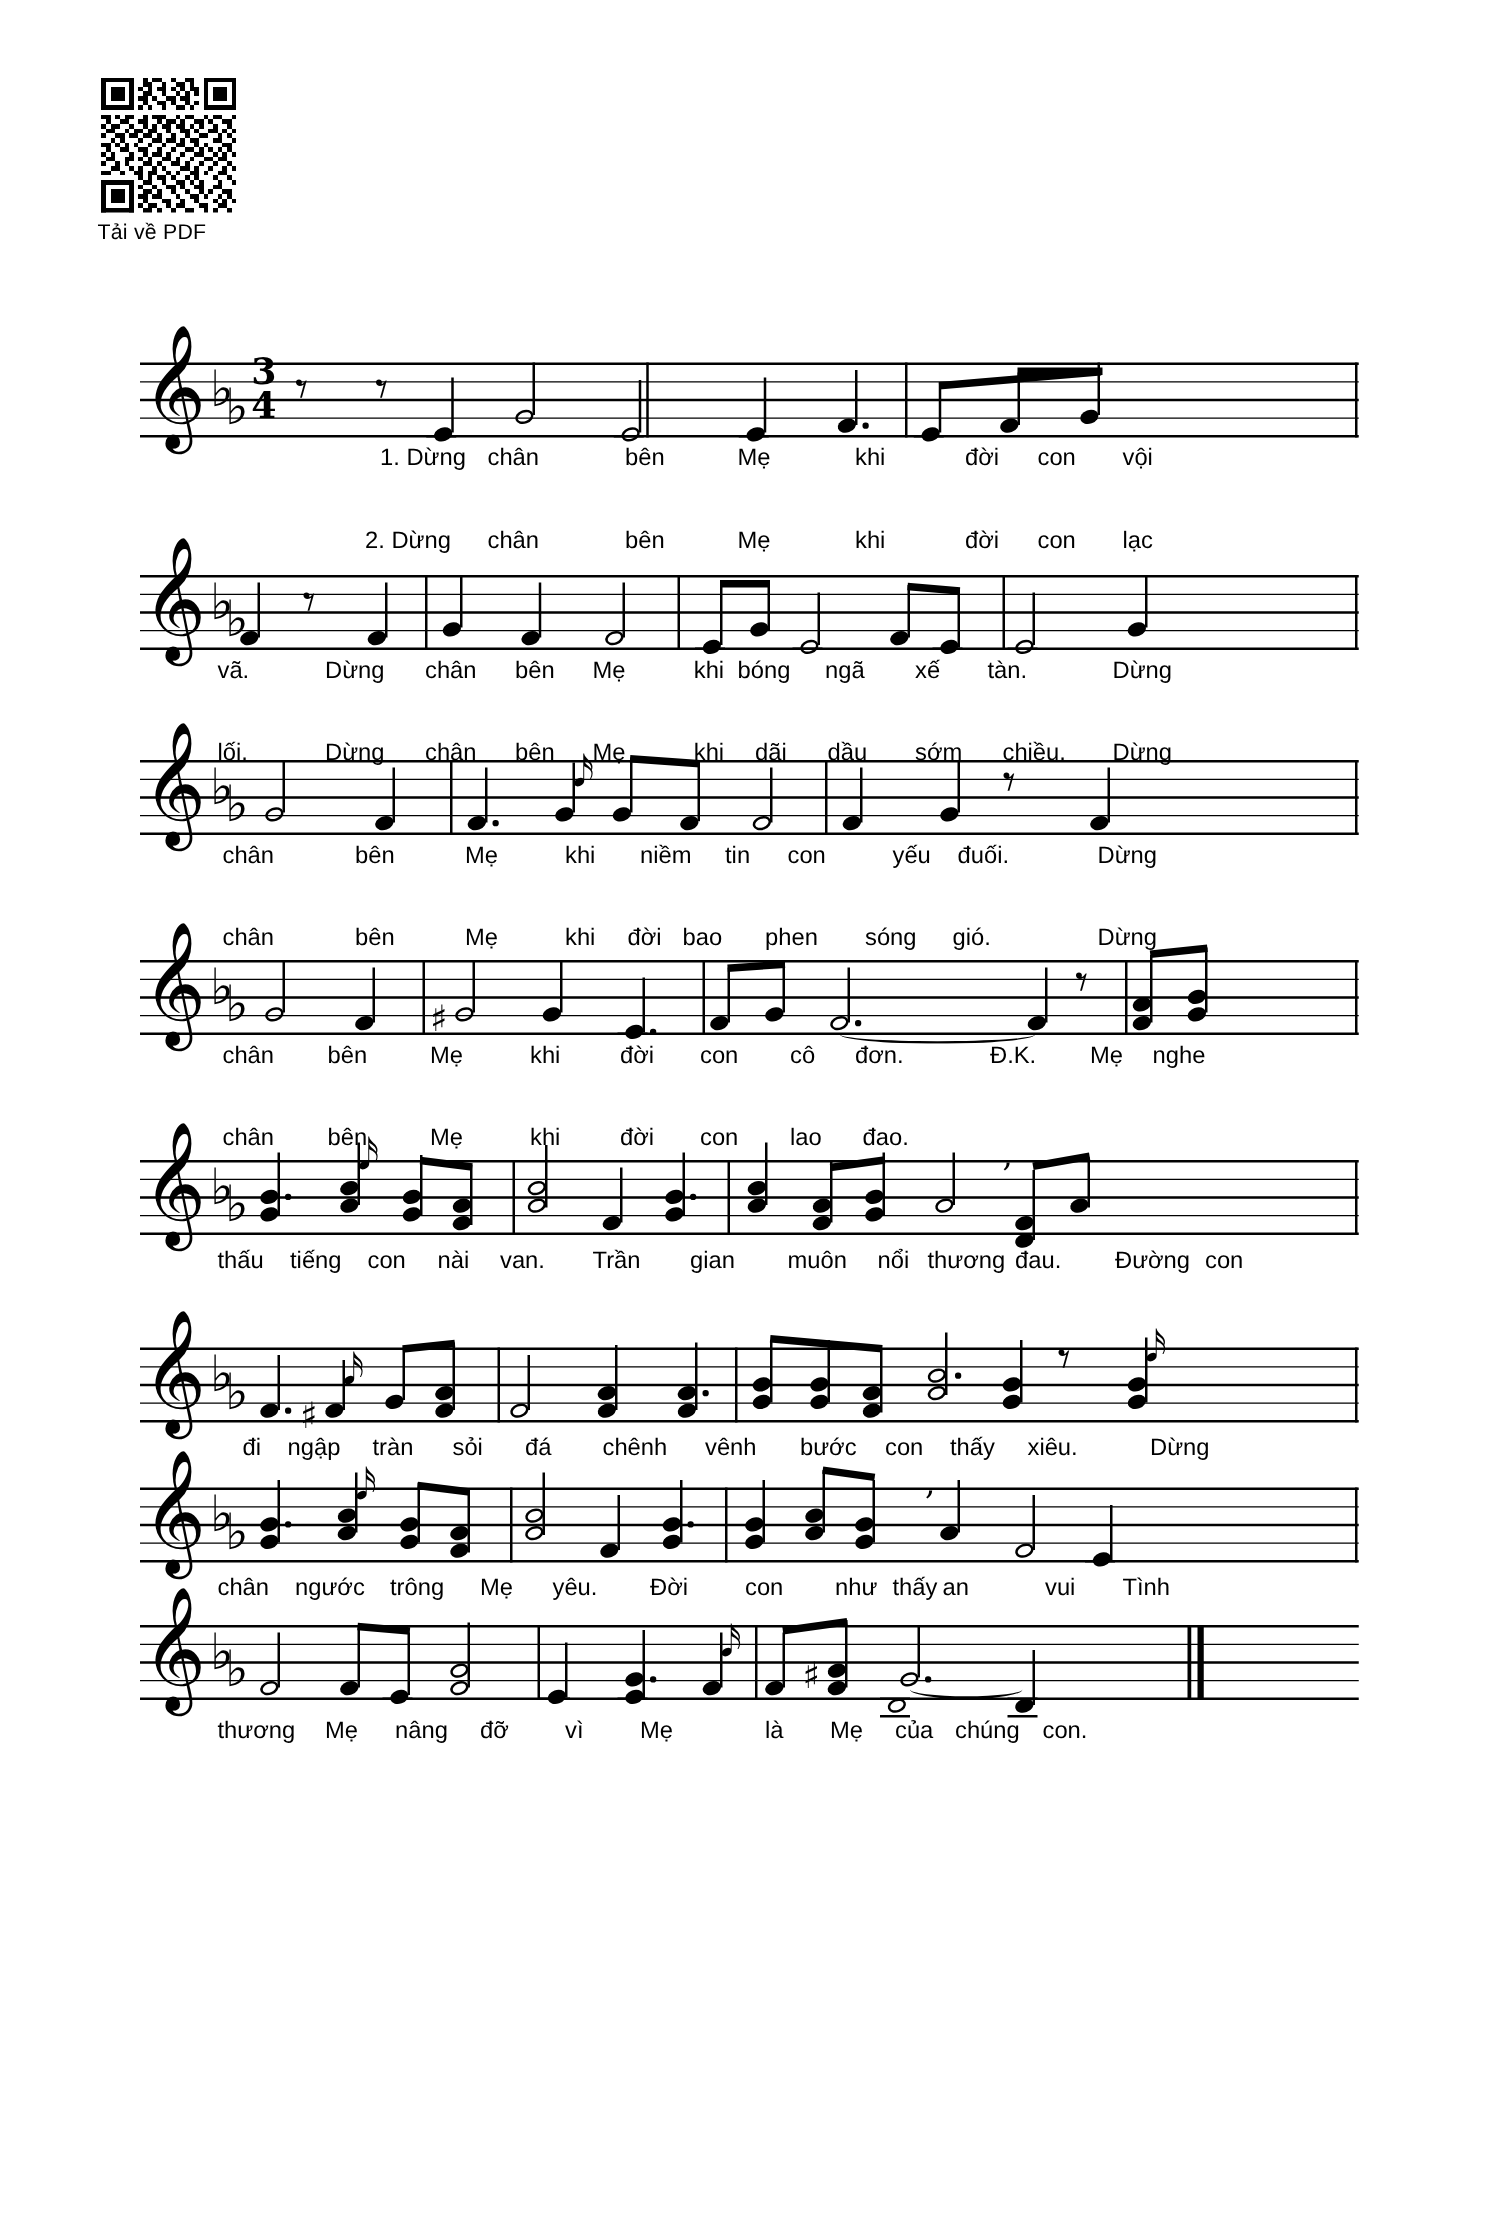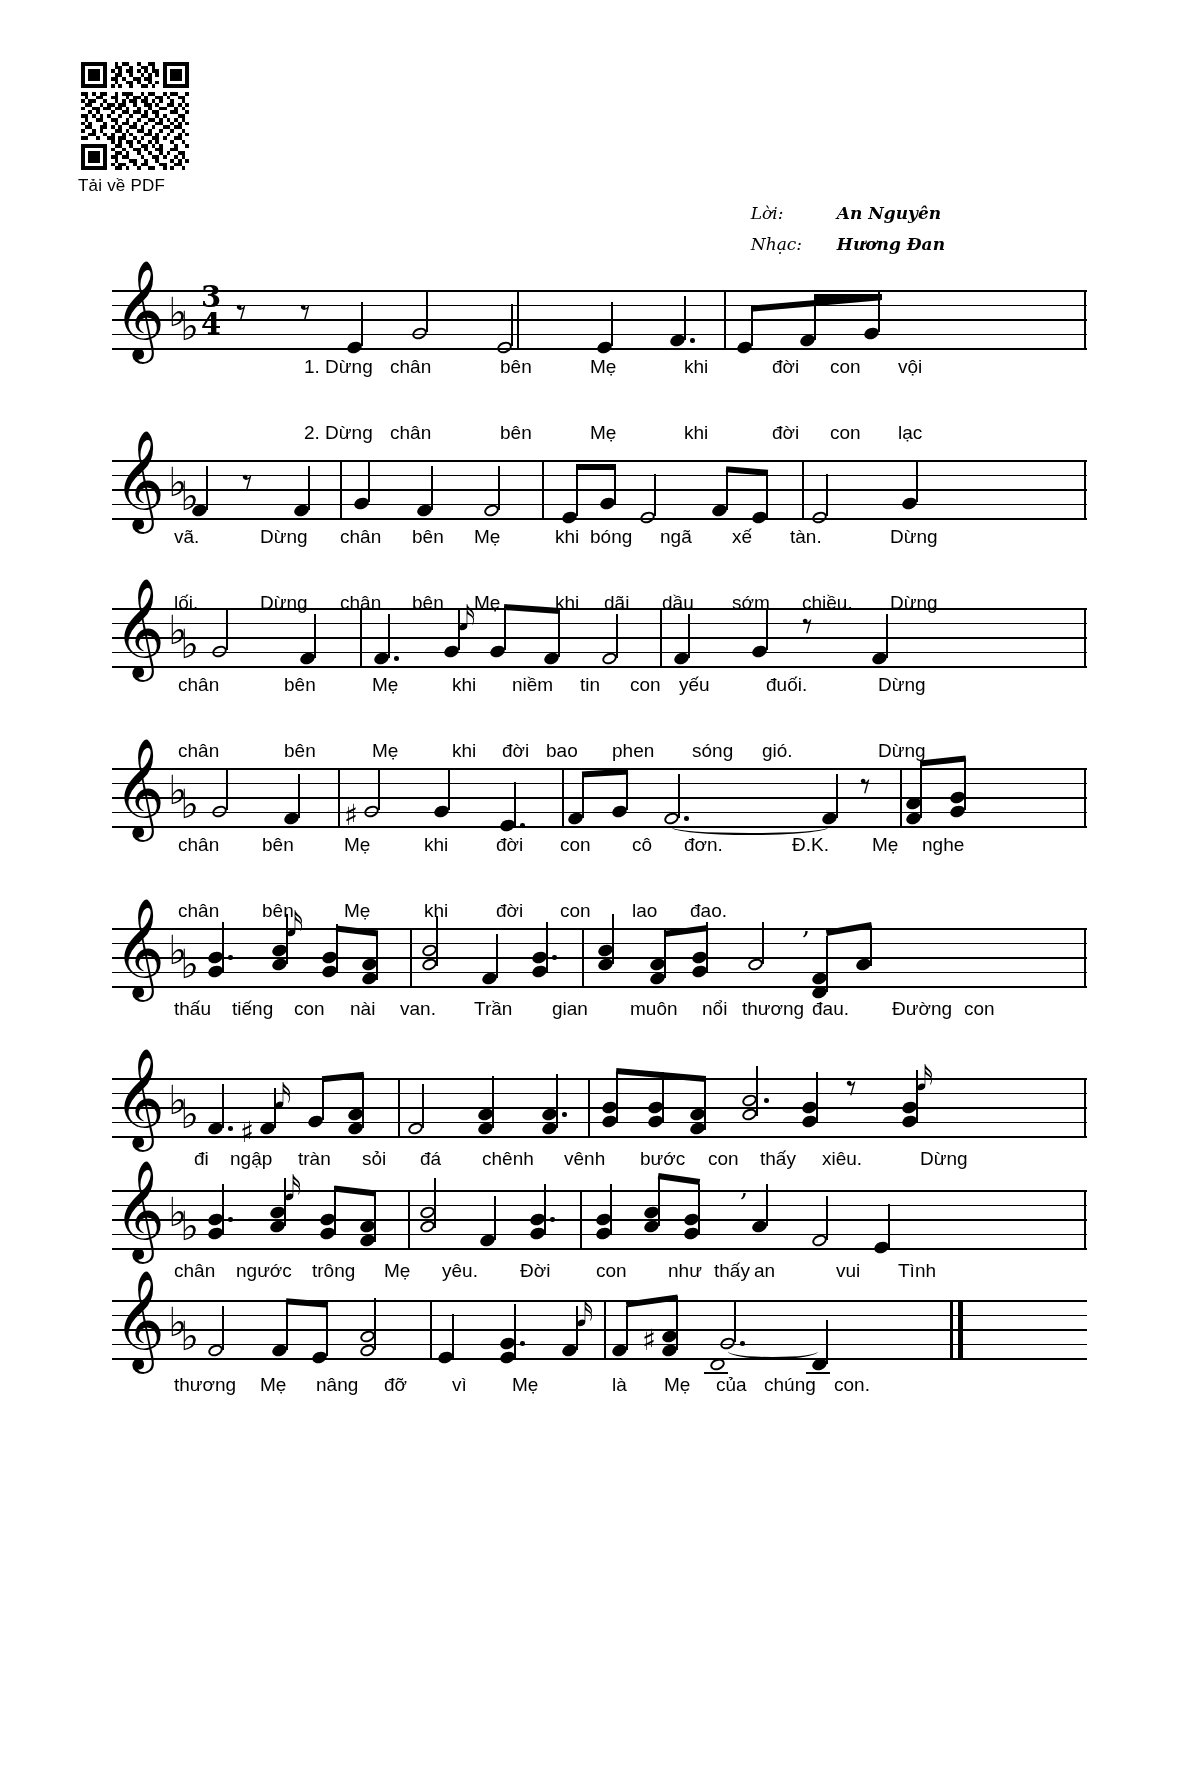--- a/index.html
+++ b/index.html
@@ -466,28 +466,20 @@
           <rect x="18" y="28" width="2" height="1"></rect>
         <rect x="22" y="28" width="1" height="1"></rect>
           <rect x="24" y="28" width="1" height="1"></rect>
         <rect x="27" y="28" width="1" height="1"></rect>
       </g>
     </svg>
     <div class="qr-caption">Tải về PDF</div>
   </div>
 
 
-  <div class="credits">
-    <div class="row">
-      <span class="lbl">Lời:</span><span class="val">An Nguyên</span>
-    </div>
-    <div class="row">
-      <span class="lbl">Nhạc:</span><span class="val">Hương Đan</span>
-    </div>
-  </div>
 
   <div class="system" style="top:290px;">
     <div class="staff">
       <div class="line l0"></div>
         <div class="line l1"></div>
         <div class="line l2"></div>
         <div class="line l3"></div>
         <div class="line l4"></div>
       <div class="clef">𝄞</div>
       <div class="keysig" style="left:56px;">♭</div>
@@ -541,21 +533,21 @@
         <span style="left:192px">1. Dừng</span>
         <span style="left:278px">chân</span>
         <span style="left:388px">bên</span>
         <span style="left:478px">Mẹ</span>
         <span style="left:572px">khi</span>
         <span style="left:660px">đời</span>
         <span style="left:718px">con</span>
         <span style="left:786px">vội</span>
       </div>
       <div class="lyric-line" style="top:36px">
-        <span style="left:192px">2. Dừng</span>
+        <span style="left:180px">2. Dừng</span>
         <span style="left:278px">chân</span>
         <span style="left:388px">bên</span>
         <span style="left:478px">Mẹ</span>
         <span style="left:572px">khi</span>
         <span style="left:660px">đời</span>
         <span style="left:718px">con</span>
         <span style="left:786px">lạc</span>
       </div>
     </div>
   </div>
@@ -701,21 +693,21 @@
     </div>
     <div class="lyrics" style="top:66px;">
       <div class="lyric-line">
         <span style="left:66px">chân</span>
         <span style="left:172px">bên</span>
         <span style="left:260px">Mẹ</span>
         <span style="left:340px">khi</span>
         <span style="left:400px">niềm</span>
         <span style="left:468px">tin</span>
         <span style="left:518px">con</span>
-        <span style="left:567px">yếu</span>
+        <span style="left:602px">yếu</span>
         <span style="left:654px">đuối.</span>
         <span style="left:766px">Dừng</span>
       </div>
       <div class="lyric-line" style="top:36px">
         <span style="left:66px">chân</span>
         <span style="left:172px">bên</span>
         <span style="left:260px">Mẹ</span>
         <span style="left:340px">khi</span>
         <span style="left:390px">đời</span>
         <span style="left:434px">bao</span>

